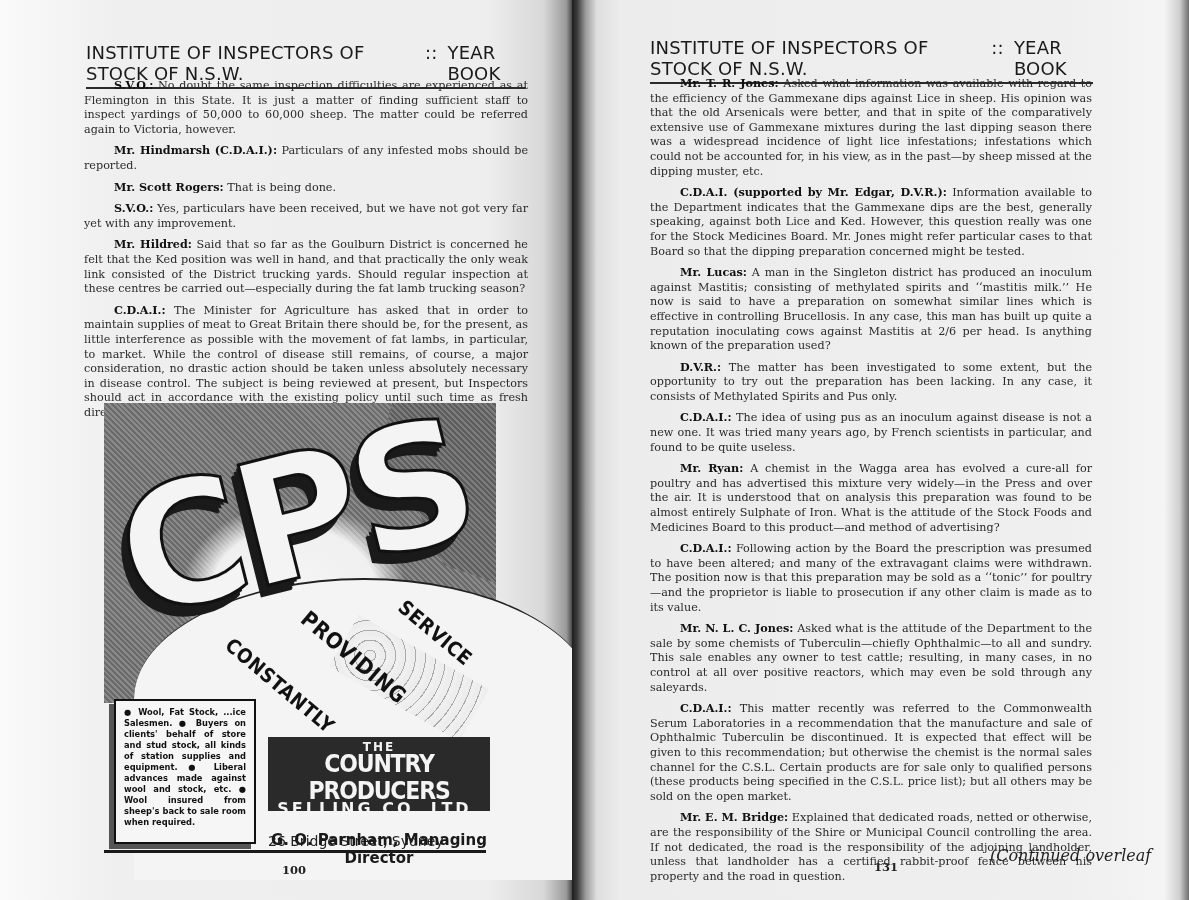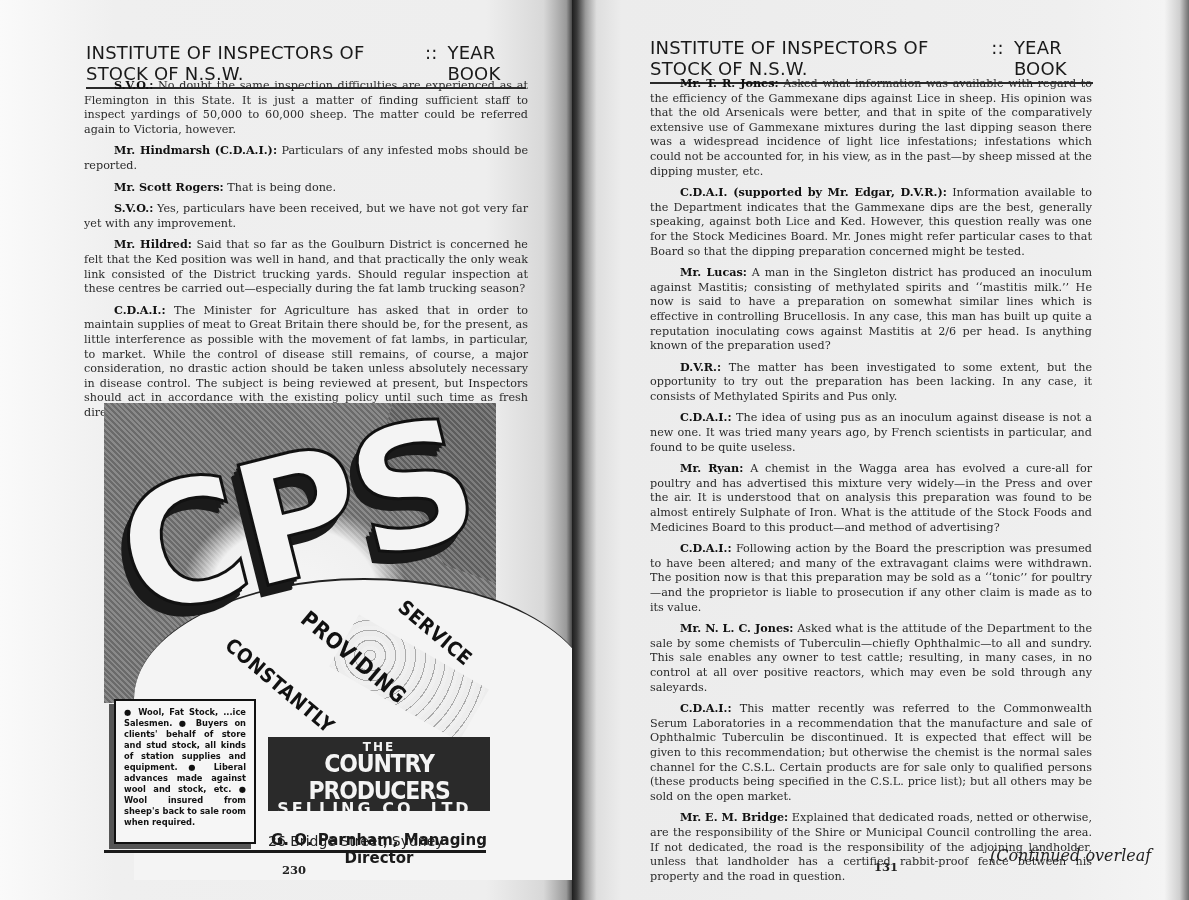--- a/index.html
+++ b/index.html
@@ -152,21 +152,21 @@
     <div class="ad-company-box">
       <div class="ad-company-the">THE</div>
       <div class="ad-company-name">COUNTRY PRODUCERS</div>
       <div class="ad-company-suffix">SELLING  CO.  LTD.</div>
     </div>
     <div class="ad-address">26 Bridge Street, Sydney</div>
     <div class="ad-director">G. O. Parnham, Managing Director</div>
   </div>
   <div class="ad-rule"></div>
 
-  <div class="folio" style="left:282px; top:863px;">230</div>
+  <div class="folio" style="left:282px; top:863px;">100</div>
 </div>
 
 <div class="spine"></div>
 
 <div class="page page-right">
   <div class="running-head" style="left:78px; top:37px; width:443px;">
     <span>INSTITUTE OF INSPECTORS OF STOCK OF N.S.W.</span>
     <span class="sep">::</span>
     <span>YEAR BOOK</span>
   </div>

